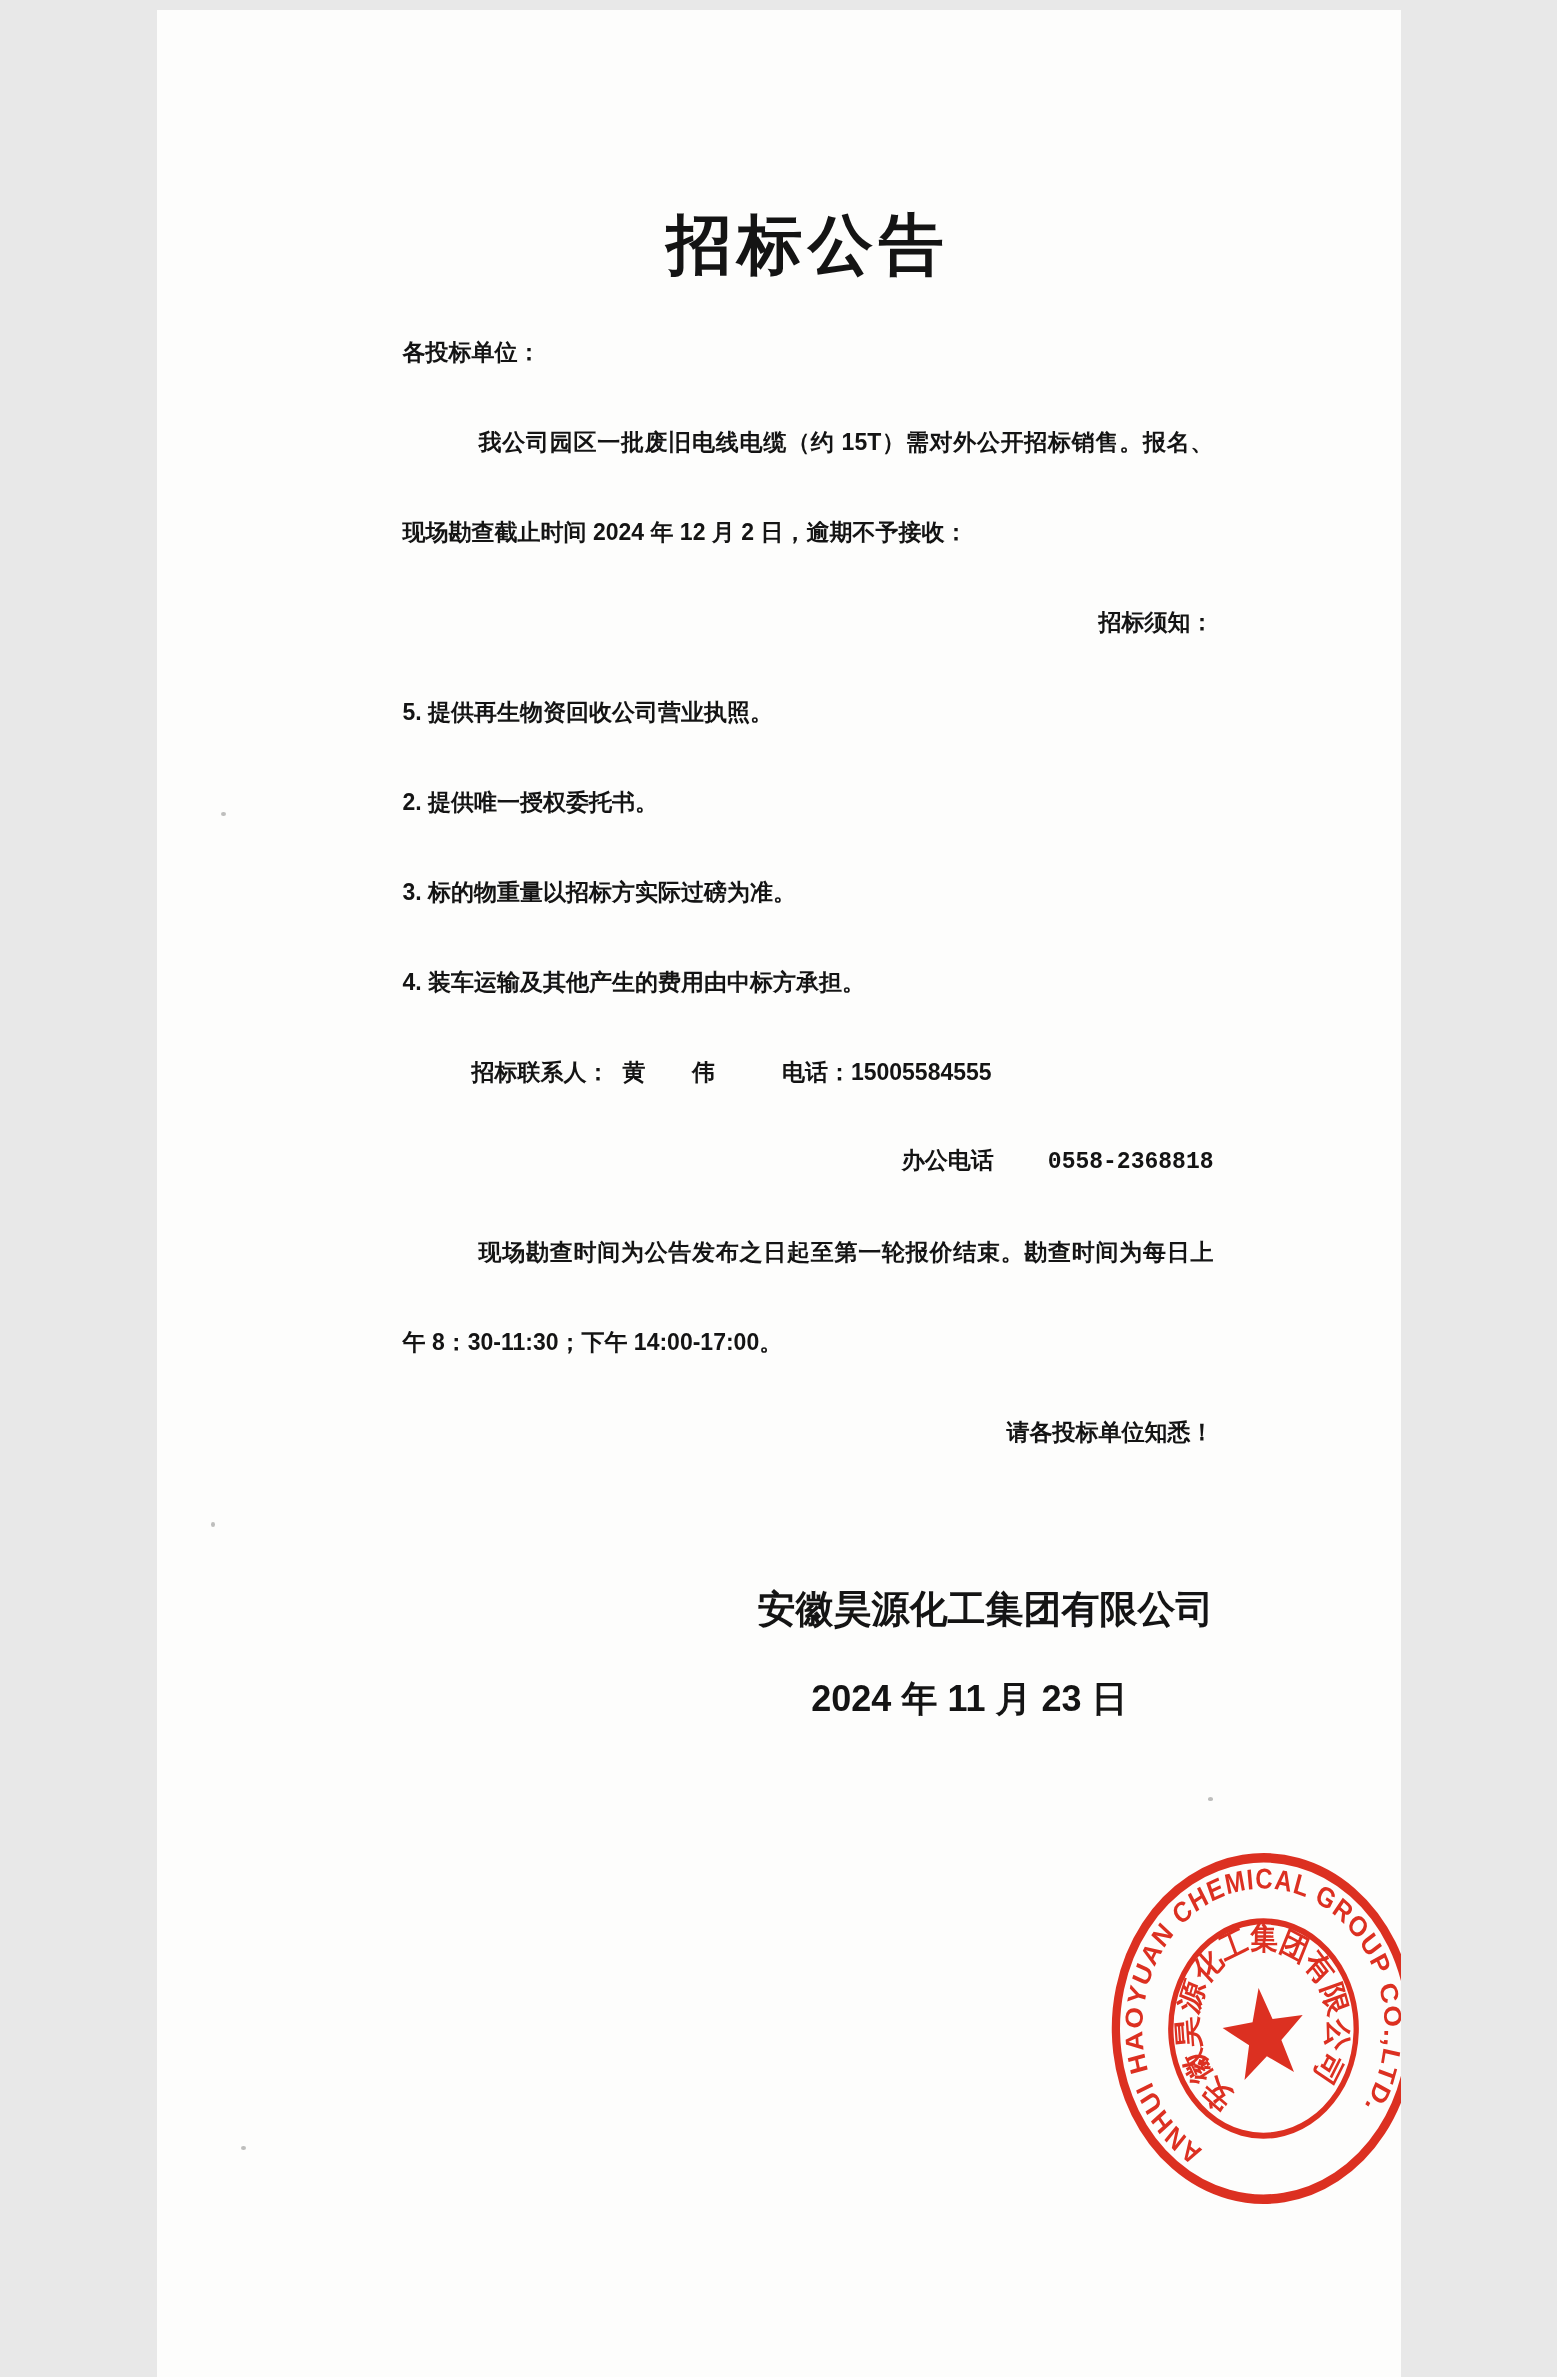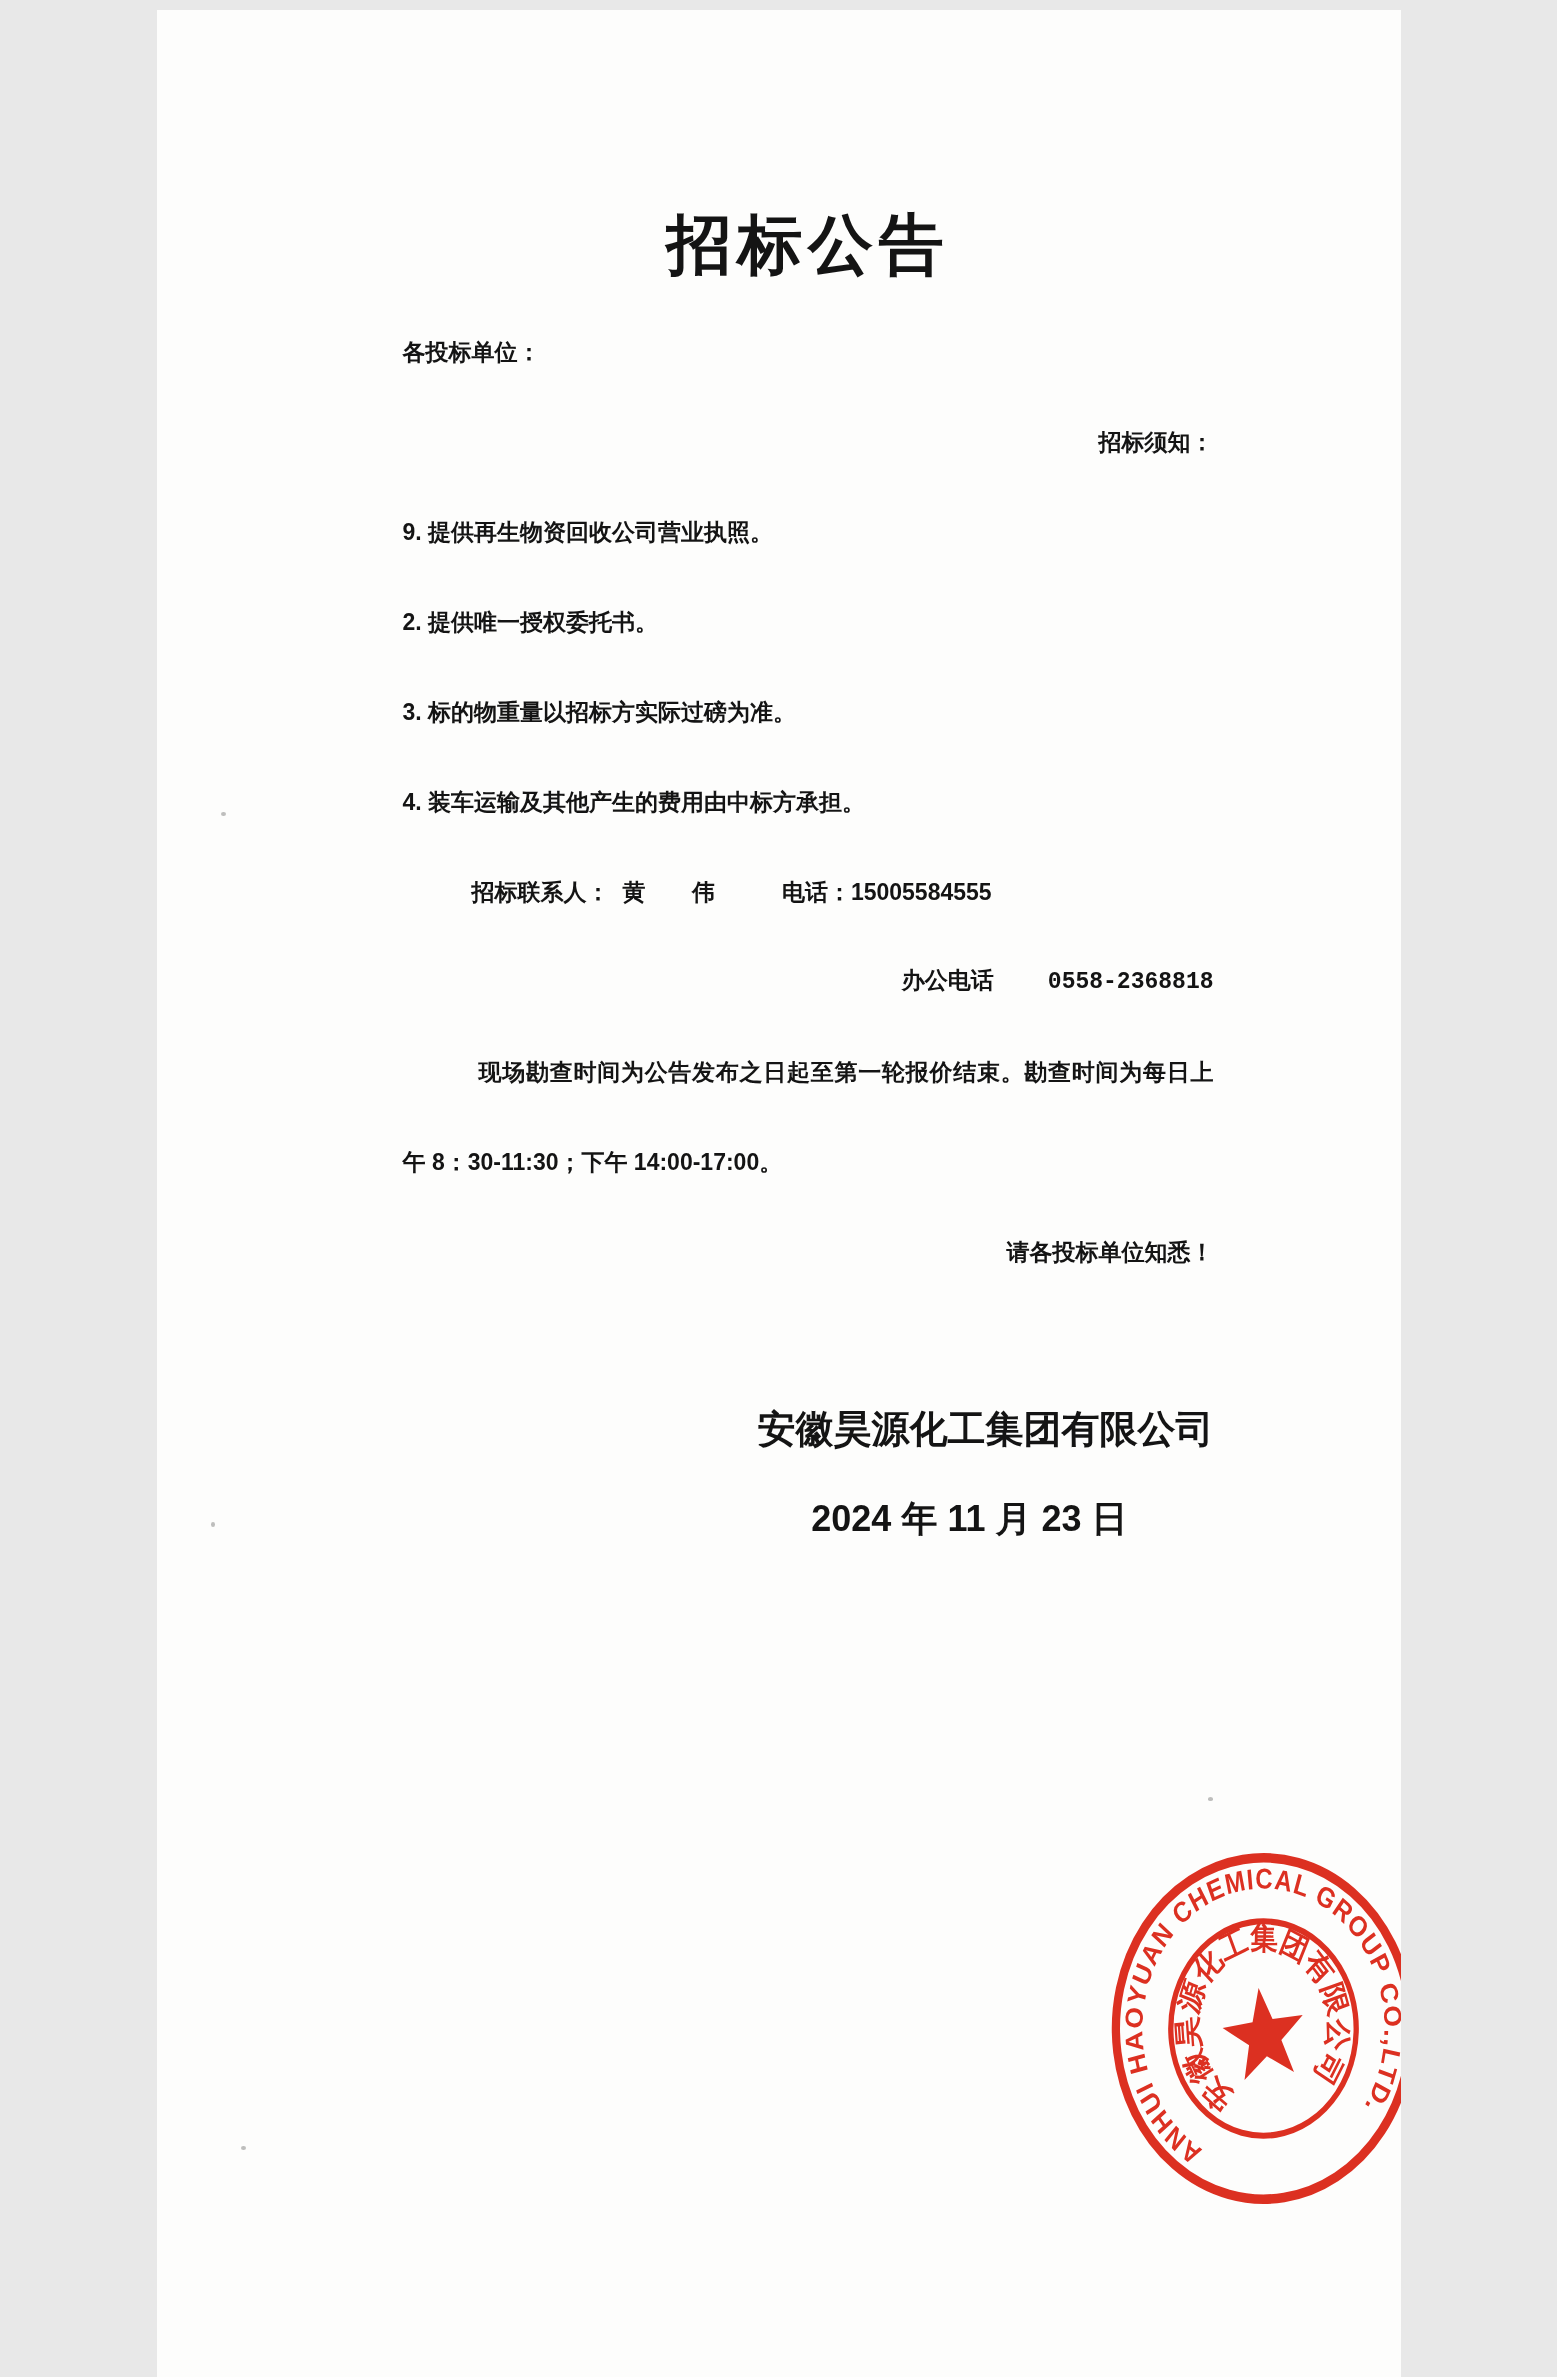--- a/index.html
+++ b/index.html
@@ -63,24 +63,25 @@
 <body>
 
 <div class="page">
 
   <div class="content">
 
     <h1 class="doc-title">招标公告</h1>
 
     <p class="line salutation">各投标单位：</p>
 
+    <p class="line intro">我公司园区一批废旧电线电缆（约 15T）需对外公开招标销售。报名、现场勘查截止时间 2024 年 12 月 2 日，逾期不予接收：</p>
 
     <p class="line notice-heading">招标须知：</p>
 
-    <p class="line">9. 提供再生物资回收公司营业执照。</p>
+    <p class="line">5. 提供再生物资回收公司营业执照。</p>
     <p class="line">2. 提供唯一授权委托书。</p>
     <p class="line">3. 标的物重量以招标方实际过磅为准。</p>
     <p class="line">4. 装车运输及其他产生的费用由中标方承担。</p>
 
     <p class="line contact-line"><span>招标联系人：</span><span class="contact-name">黄 伟</span><span class="contact-phone-label">电话：</span><span>15005584555</span></p>
 
     <p class="line office-line"><span>办公电话</span><span class="office-number">0558-2368818</span></p>
 
     <p class="line survey">现场勘查时间为公告发布之日起至第一轮报价结束。勘查时间为每日上午 8：30-11:30；下午 14:00-17:00。</p>
 

